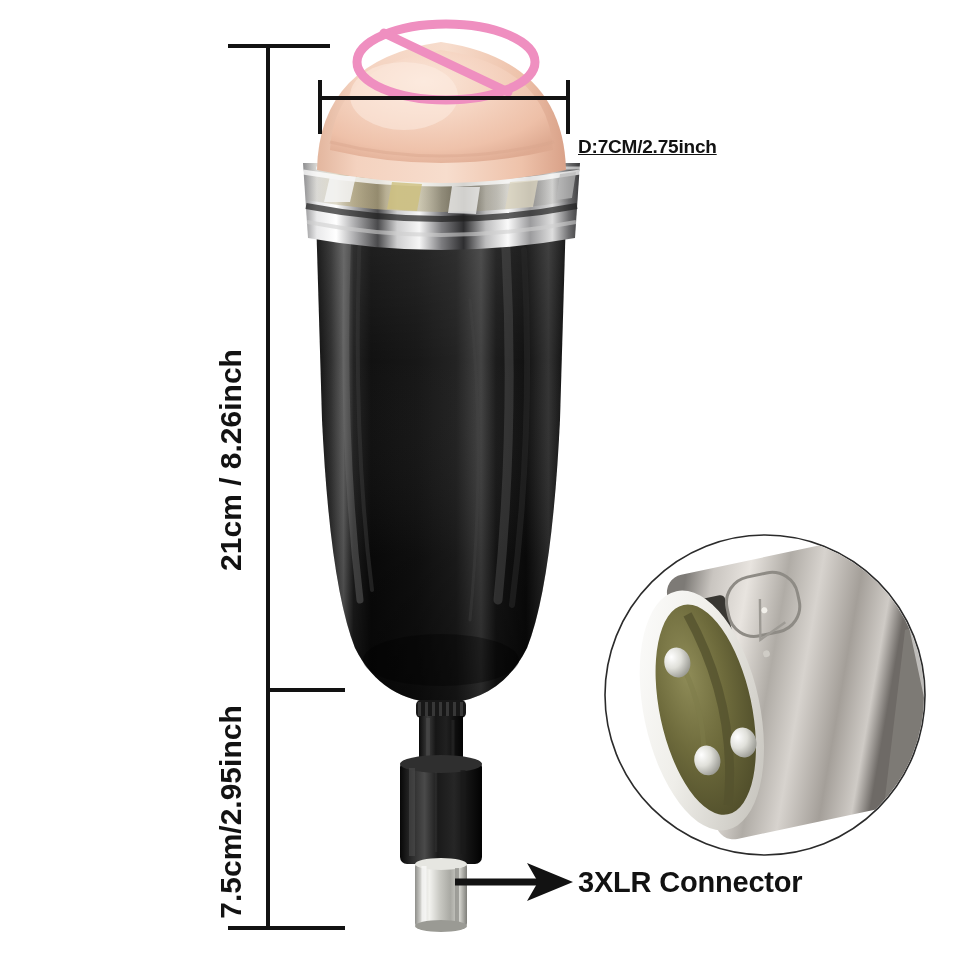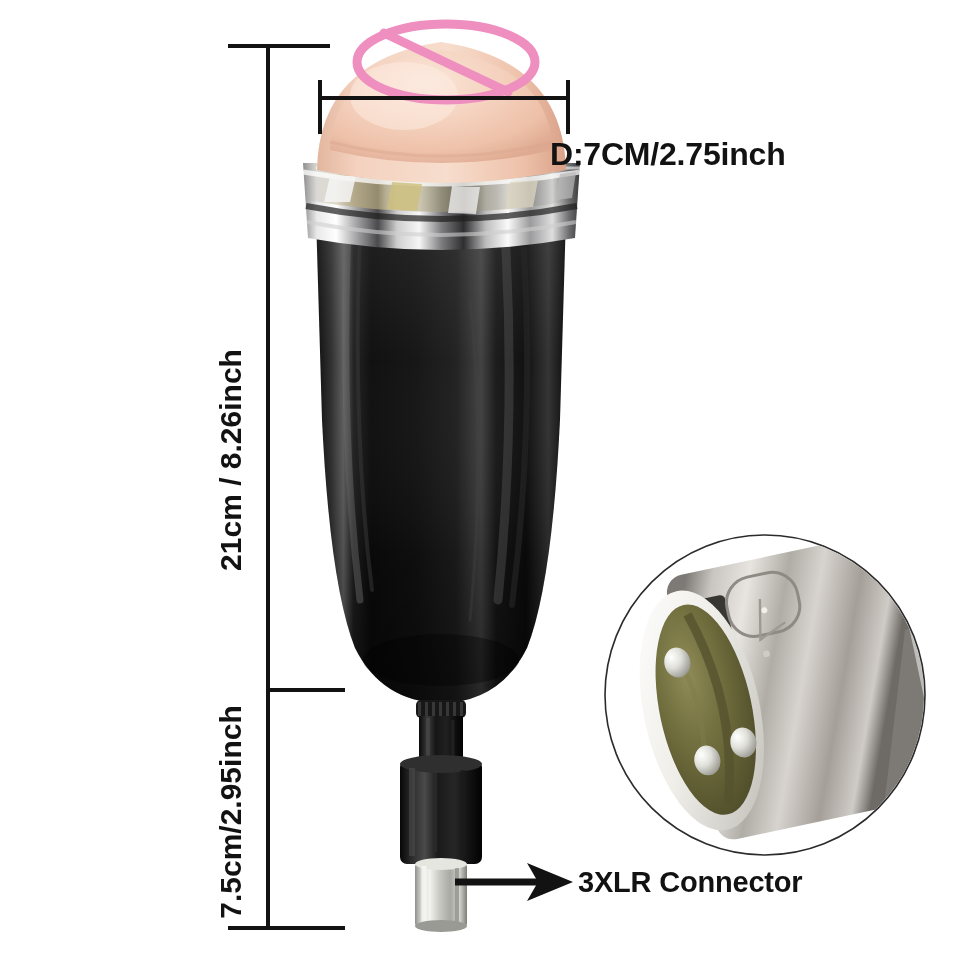--- a/index.html
+++ b/index.html
@@ -23,23 +23,24 @@
   
   .dim-label {
     position: absolute;
     font-family: "Liberation Sans", sans-serif;
     font-weight: bold;
     color: #121212;
     white-space: nowrap;
     letter-spacing: -0.2px;
   }
   #label-diameter {
-    left: 550px;
+    left: 578px;
     top: 136px;
-    font-size: 32px;
+    font-size: 19px;
+    text-decoration: underline;
   }
   #label-connector {
     left: 578px;
     top: 866px;
     font-size: 29px;
     text-align: right;
   }
   .vert-label {
     position: absolute;
     transform-origin: 0 0;

